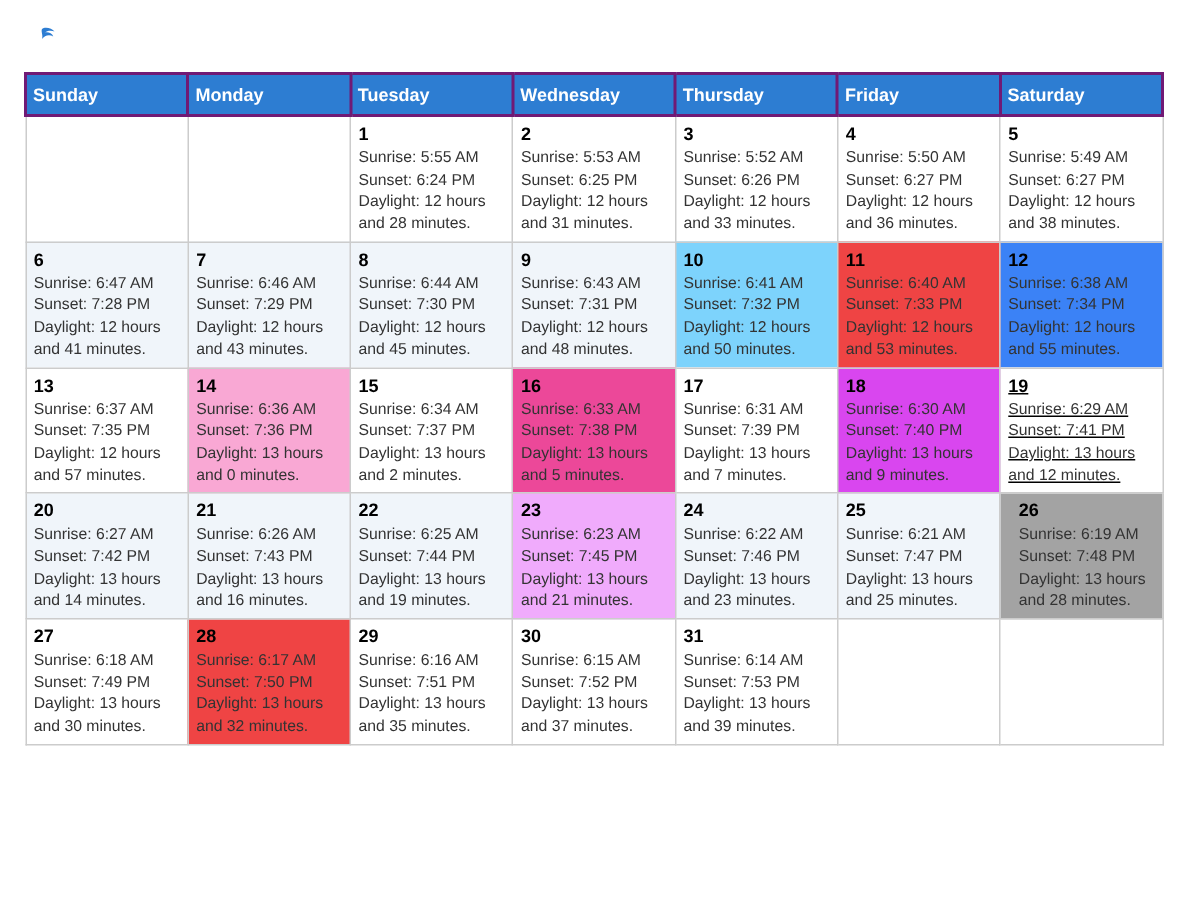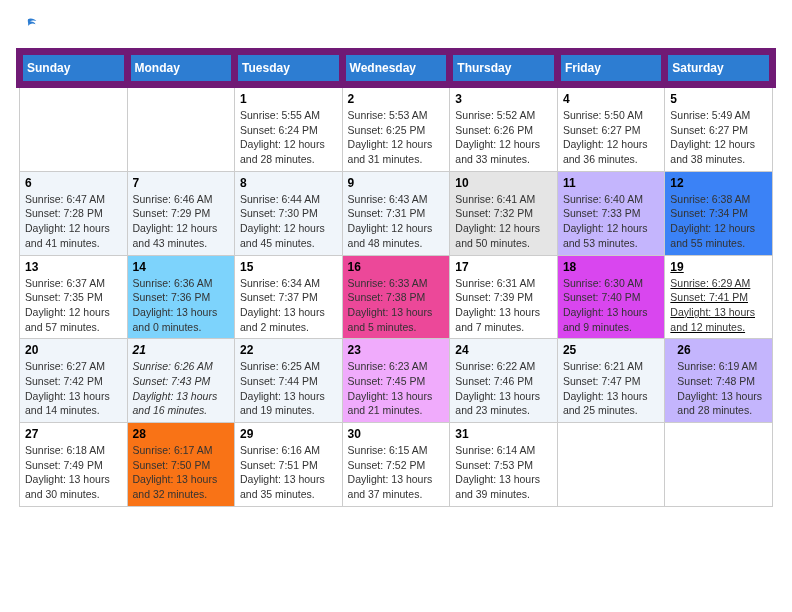--- a/index.html
+++ b/index.html
@@ -57,21 +57,21 @@
       border-collapse: collapse;
       font-size: 11px;
     }
     .calendar th {
       background: #2d7dd2;
       color: #fff;
       padding: 6px 4px;
       text-align: left;
       font-size: 12px;
       font-weight: bold;
-      border: 7px solid #701a75;
+      border: 2px solid #701a75;
     }
     .calendar td {
       border: 1px solid #ccc;
       padding: 4px 5px;
       vertical-align: top;
       width: 108px;
       min-height: 80px;
       background: #fff;
     }
     .calendar tr:nth-child(odd) td {
@@ -179,47 +179,47 @@
           <div class="day-info">
             Sunrise: 6:44 AM<br>Sunset: 7:30 PM<br>Daylight: 12 hours and 45 minutes.
           </div>
         </td>
         <td style="background: rgb(240, 245, 250);">
           <span class="day-number">9</span>
           <div class="day-info">
             Sunrise: 6:43 AM<br>Sunset: 7:31 PM<br>Daylight: 12 hours and 48 minutes.
           </div>
         </td>
-        <td style="background: #e5e5e5;">
+        <td style="background: #7dd3fc;">
           <span class="day-number">10</span>
           <div class="day-info">
             Sunrise: 6:41 AM<br>Sunset: 7:32 PM<br>Daylight: 12 hours and 50 minutes.
           </div>
         </td>
-        <td style="background: #c4b5fd;">
+        <td style="background: #ef4444;">
           <span class="day-number">11</span>
           <div class="day-info">
             Sunrise: 6:40 AM<br>Sunset: 7:33 PM<br>Daylight: 12 hours and 53 minutes.
           </div>
         </td>
         <td style="background: #3b82f6;">
           <span class="day-number">12</span>
           <div class="day-info">
             Sunrise: 6:38 AM<br>Sunset: 7:34 PM<br>Daylight: 12 hours and 55 minutes.
           </div>
         </td>
       </tr>
       <tr>
         <td style="background: rgb(255, 255, 255);">
           <span class="day-number">13</span>
           <div class="day-info">
             Sunrise: 6:37 AM<br>Sunset: 7:35 PM<br>Daylight: 12 hours and 57 minutes.
           </div>
         </td>
-        <td style="background: #7dd3fc;">
+        <td style="background: #f9a8d4;">
           <span class="day-number">14</span>
           <div class="day-info">
             Sunrise: 6:36 AM<br>Sunset: 7:36 PM<br>Daylight: 13 hours and 0 minutes.
           </div>
         </td>
         <td style="background: rgb(255, 255, 255);">
           <span class="day-number">15</span>
           <div class="day-info">
             Sunrise: 6:34 AM<br>Sunset: 7:37 PM<br>Daylight: 13 hours and 2 minutes.
           </div>
@@ -249,21 +249,21 @@
           </div>
         </td>
       </tr>
       <tr>
         <td style="background: rgb(240, 245, 250);">
           <span class="day-number">20</span>
           <div class="day-info">
             Sunrise: 6:27 AM<br>Sunset: 7:42 PM<br>Daylight: 13 hours and 14 minutes.
           </div>
         </td>
-        <td style="background: rgb(240, 245, 250); font-style: italic;">
+        <td style="background: rgb(240, 245, 250);">
           <span class="day-number">21</span>
           <div class="day-info">
             Sunrise: 6:26 AM<br>Sunset: 7:43 PM<br>Daylight: 13 hours and 16 minutes.
           </div>
         </td>
         <td style="background: rgb(240, 245, 250);">
           <span class="day-number">22</span>
           <div class="day-info">
             Sunrise: 6:25 AM<br>Sunset: 7:44 PM<br>Daylight: 13 hours and 19 minutes.
           </div>
@@ -279,35 +279,35 @@
           <div class="day-info">
             Sunrise: 6:22 AM<br>Sunset: 7:46 PM<br>Daylight: 13 hours and 23 minutes.
           </div>
         </td>
         <td style="background: rgb(240, 245, 250);">
           <span class="day-number">25</span>
           <div class="day-info">
             Sunrise: 6:21 AM<br>Sunset: 7:47 PM<br>Daylight: 13 hours and 25 minutes.
           </div>
         </td>
-        <td style="background: #c4b5fd; padding-left: 12px;">
+        <td style="background: #a3a3a3; padding-left: 12px;">
           <span class="day-number">26</span>
           <div class="day-info">
             Sunrise: 6:19 AM<br>Sunset: 7:48 PM<br>Daylight: 13 hours and 28 minutes.
           </div>
         </td>
       </tr>
       <tr>
         <td style="background: rgb(255, 255, 255);">
           <span class="day-number">27</span>
           <div class="day-info">
             Sunrise: 6:18 AM<br>Sunset: 7:49 PM<br>Daylight: 13 hours and 30 minutes.
           </div>
         </td>
-        <td style="background: #f97316;">
+        <td style="background: #ef4444;">
           <span class="day-number">28</span>
           <div class="day-info">
             Sunrise: 6:17 AM<br>Sunset: 7:50 PM<br>Daylight: 13 hours and 32 minutes.
           </div>
         </td>
         <td style="background: rgb(255, 255, 255);">
           <span class="day-number">29</span>
           <div class="day-info">
             Sunrise: 6:16 AM<br>Sunset: 7:51 PM<br>Daylight: 13 hours and 35 minutes.
           </div>

